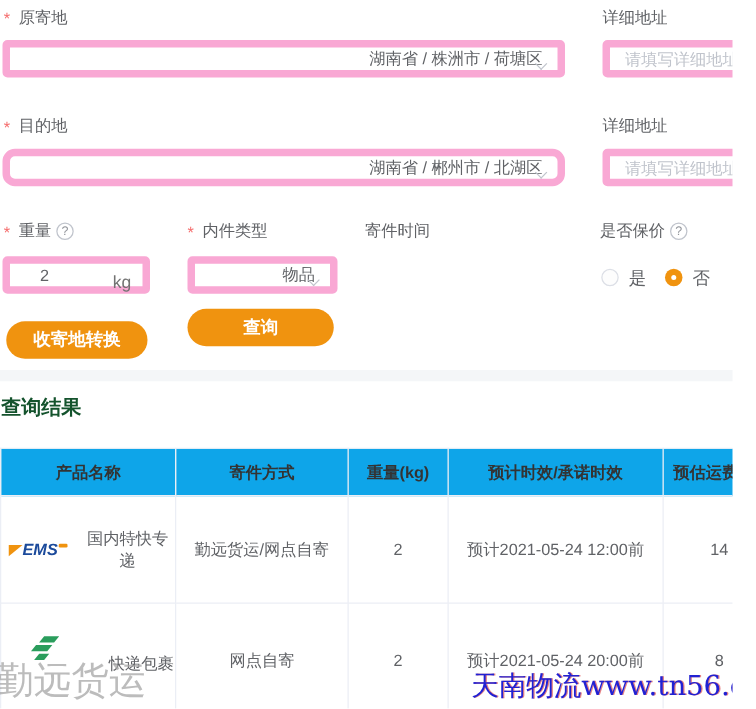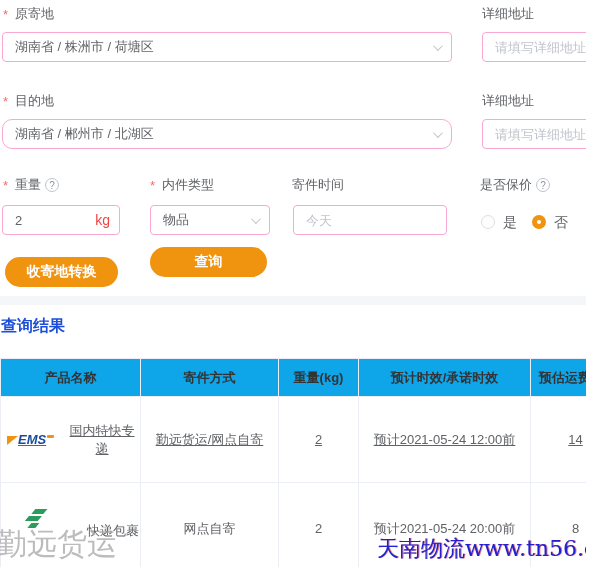--- a/index.html
+++ b/index.html
@@ -5,50 +5,50 @@
   * { margin:0; padding:0; box-sizing:border-box; }
   body { font-family:"Liberation Sans", sans-serif; background:#fff; }
   .page { position:relative; width:586px; height:567px; overflow:hidden; background:#fff; }
 
   .lbl { position:absolute; font-size:13px; color:#606266; display:flex; align-items:center; gap:4px; }
   .req::before { content:"*"; color:#f56c6c; margin-right:3px; font-size:13px; }
   .help { display:inline-flex; width:14px; height:14px; border:1px solid #c0c4cc; border-radius:50%;
           align-items:center; justify-content:center; font-size:10px; color:#909399; }
   .help::before { content:"?"; }
 
-  .ctl { position:absolute; height:30px; border:1px solid #f9a8d4; border-radius:4px; background:#fff;
-         font-size:13px; color:#606266; display:flex; align-items:center; padding:0 12px; }
+  .ctl { position:absolute; height:30px; border:6px solid #f9a8d4; border-radius:4px; background:#fff;
+         font-size:13px; color:#606266; display:flex; align-items:center; padding:0 12px;justify-content:flex-end; }
   .ctl input { border:none; outline:none; width:100%; font-size:13px; color:#606266;
                font-family:"Liberation Sans", sans-serif; background:transparent; }
   .ctl input::placeholder { color:#c0c4cc; }
   .chevron { position:absolute; right:11px; top:11px; width:7px; height:7px;
              border-right:1.5px solid #c0c4cc; border-bottom:1.5px solid #c0c4cc;
              transform:rotate(45deg) translateY(-2px); }
-  .suffix { position:absolute; right:9px; top:6px; font-size:14px; color:#ef4444; }
+  .suffix { position:absolute; right:9px; top:6px; font-size:14px; color:#737373; }
 
   .radio { position:absolute; width:14px; height:14px; border-radius:50%; }
   .radio.off { border:1px solid #dcdfe6; background:#fdfdfd; }
   .radio.on  { background:#f0930f; }
   .radio.on::after { content:""; position:absolute; left:5px; top:5px; width:4px; height:4px;
                      border-radius:50%; background:#fff; }
   .radio-lbl { position:absolute; font-size:14px; color:#606266; }
 
   .btn { position:absolute; height:30px; border:none; border-radius:16px; background:#f0930f;
          color:#fff; font-size:14px; font-weight:600; cursor:pointer;
          font-family:"Liberation Sans", sans-serif; }
 
   .divider { position:absolute; left:0; top:296px; width:605px; height:9px; background:#f4f6f8; }
-  .title { position:absolute; left:1px; top:316px; font-size:16px; font-weight:600; color:#1d4ed8; }
+  .title { position:absolute; left:1px; top:316px; font-size:16px; font-weight:600; color:#14532d; }
 
   .table-wrap { position:absolute; left:0; top:358px; width:605px; height:209px; overflow:hidden; }
   table { border-collapse:collapse; table-layout:fixed; width:620px; }
   th, td { border:1px solid #ebeef5; text-align:center; font-size:13px; }
   th { height:38px; background:#0ea5e9; color:#333; font-weight:bold; }
   td { color:#606266; }
-  tr.r1 td { height:86px;text-decoration:underline; } tr.r2 td { height:92px; }
+  tr.r1 td { height:86px; } tr.r2 td { height:92px; }
 
   .prodcell { display:flex; align-items:center; justify-content:flex-start; }
   .ems-logo { display:flex; align-items:flex-start; margin-left:6px; }
   .ems-wing { width:0; height:0; margin-top:4px; border-top:9px solid #f0930f; border-right:11px solid transparent; }
   .ems-txt { color:#1b4a9b; font-weight:bold; font-style:italic; font-size:13px; letter-spacing:0; line-height:16px; }
   .ems-dash { width:7px; height:3px; background:#f0930f; margin-top:3px; margin-left:1px; border-radius:1px; }
   .prod-name { margin-left:10px; }
   .post-logo { margin-left:23px; transform:translateY(-8px); }
   .post-name { margin-left:37px; transform:translateY(2px); }
 
@@ -106,23 +106,20 @@
     <span class="help"></span>
   </div>
 
   <div class="ctl" style="left:2px; top:205px; width:118px;">
     <input type="text" style="width: 70px;" value="2">
     <span class="suffix">kg</span>
   </div>
   <div class="ctl" style="left:150px; top:205px; width:120px;">
     <span>物品</span>
     <span class="chevron"></span>
-  </div>
-  <div class="ctl" style="left:293px; top:205px; width:154px;">
-    <input type="text" placeholder="今天" style="">
   </div>
 
   <span class="radio off" style="left:481px; top:215px;"></span>
   <span class="radio-lbl" style="left:503px; top:214px;">是</span>
   <span class="radio on" style="left:532px; top:215px;"></span>
   <span class="radio-lbl" style="left:554px; top:214px;">否</span>
 
   <button class="btn" style="left:5px; top:257px; width:113px;">收寄地转换</button>
   <button class="btn" style="left:150px; top:247px; width:117px;">查询</button>
 

